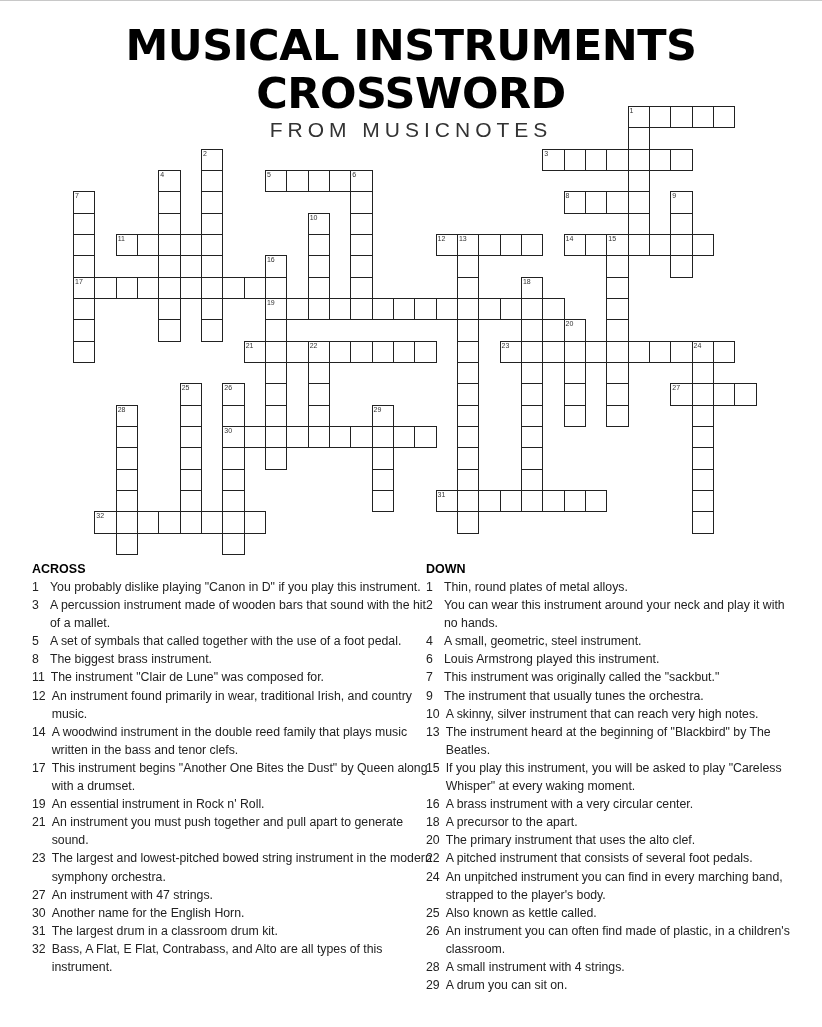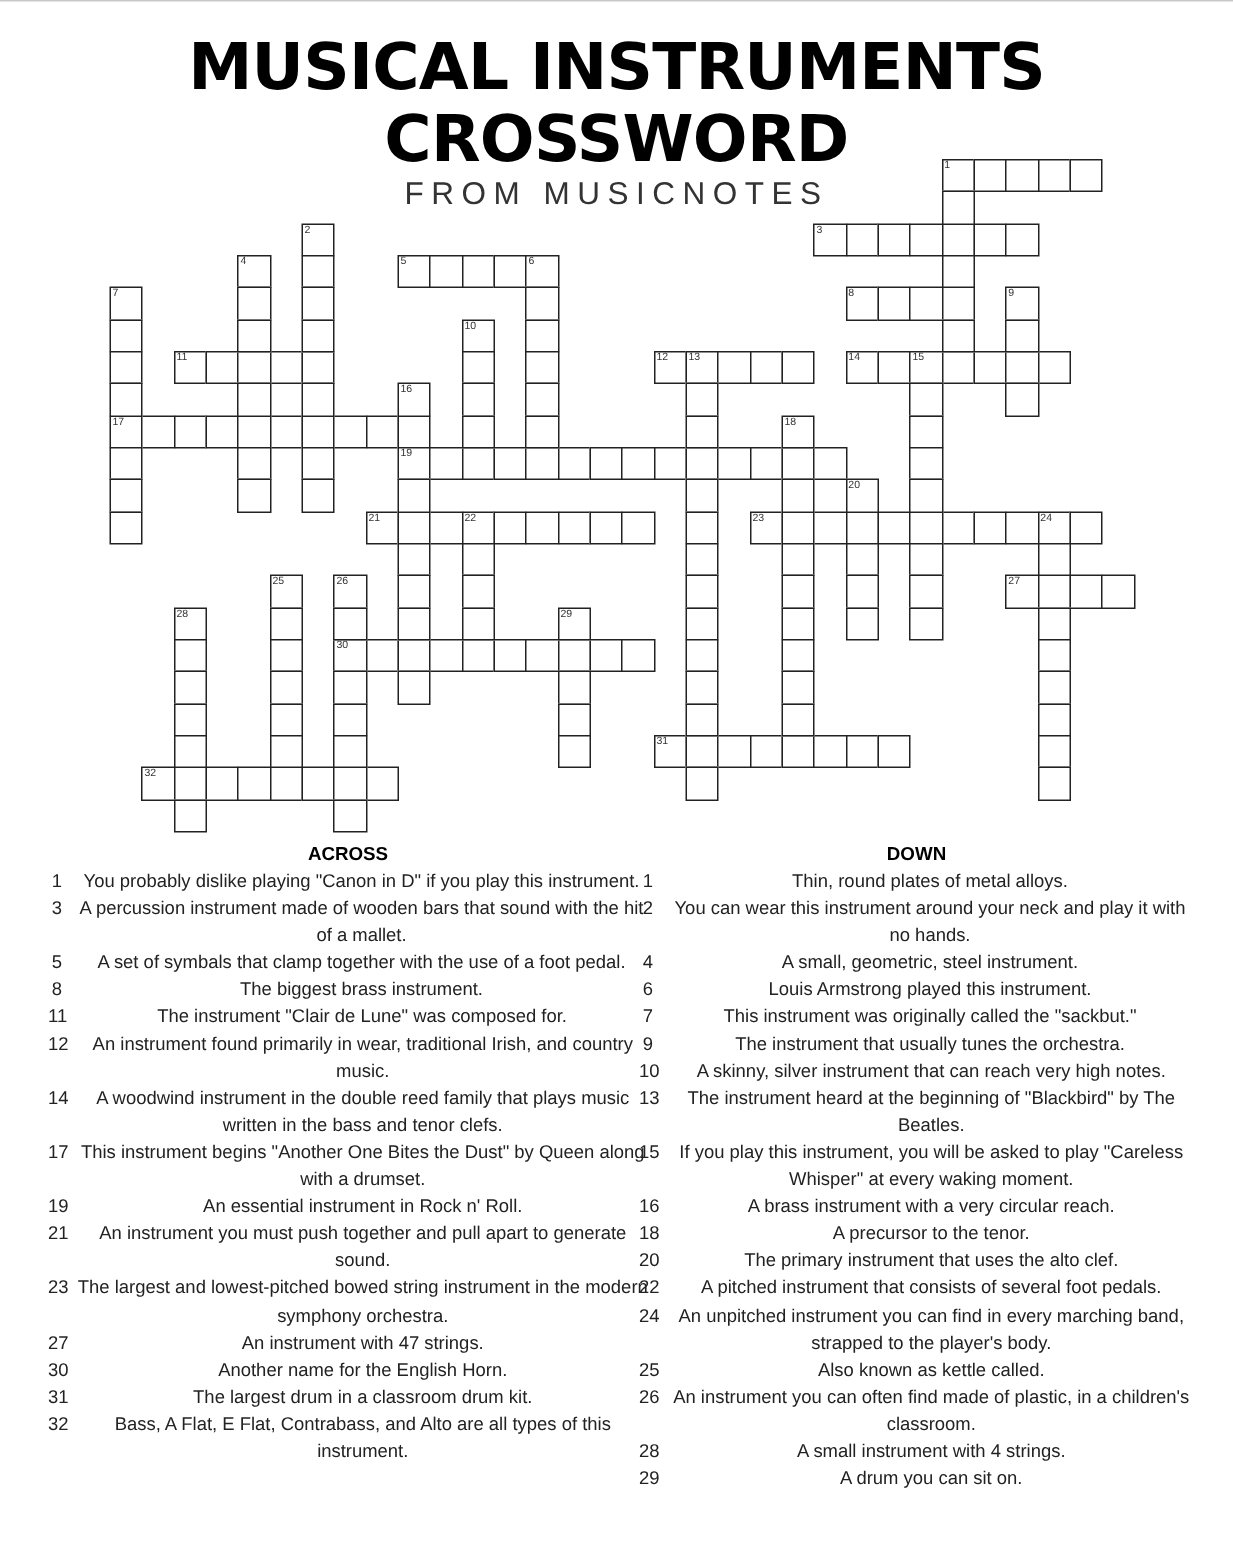--- a/index.html
+++ b/index.html
@@ -10,21 +10,21 @@
              font-family: "DejaVu Sans", sans-serif; font-weight: bold; color: #000;
              letter-spacing: -0.5px; }
     .title.l1 { top: 20px; font-size: 43px; line-height: 50px; }
     .title.l2 { top: 68px; font-size: 43px; line-height: 50px; }
     .subtitle { position: absolute; left: 0; width: 822px; top: 118px; text-align: center;
                 font-size: 21px; letter-spacing: 5px; color: #333; font-weight: normal; }
     #grid { position: absolute; left: 0; top: 0; width: 822px; height: 560px; pointer-events: auto; }
     .cell { position: absolute; box-sizing: border-box; width: 22.3px; height: 22.3px;
             border: 1.3px solid #222; background: #fff; }
     .cell .num { position: absolute; left: 1px; top: 0px; font-size: 7px; line-height: 8px; color: #333; }
-    .clues { position: absolute; top: 560px; font-size: 12.3px; line-height: 18.1px; color: #222; text-align: center; }
+    .clues { position: absolute; top: 560px; font-size: 12.3px; line-height: 18.1px; color: #222; }
     .clues.across { left: 32px; width: 400px; }
     .clues.down { left: 426px; width: 370px; }
     .clues h3 { margin: 0; font-size: 12.5px; font-weight: bold; line-height: 18px; color: #000; }
     .clue { display: flex; }
     .clue .n { flex: 0 0 auto; min-width: 12px; padding-right: 6px; }
     .clue .t { flex: 1 1 auto; }
   </style>
 </head>
 <body>
 
@@ -322,21 +322,21 @@
       <div class="clue">
         <span class="n">1</span>
         <span class="t">You probably dislike playing "Canon in D" if you play this instrument.</span>
       </div>
       <div class="clue">
         <span class="n">3</span>
         <span class="t">A percussion instrument made of wooden bars that sound with the hit of a mallet.</span>
       </div>
       <div class="clue">
         <span class="n">5</span>
-        <span class="t">A set of symbals that clamp together with the use of a foot pedal.</span>
+        <span class="t">A set of symbals that called together with the use of a foot pedal.</span>
       </div>
       <div class="clue">
         <span class="n">8</span>
         <span class="t">The biggest brass instrument.</span>
       </div>
       <div class="clue">
         <span class="n">11</span>
         <span class="t">The instrument "Clair de Lune" was composed for.</span>
       </div>
       <div class="clue">
@@ -416,25 +416,25 @@
       <div class="clue">
         <span class="n">13</span>
         <span class="t">The instrument heard at the beginning of "Blackbird" by The Beatles.</span>
       </div>
       <div class="clue">
         <span class="n">15</span>
         <span class="t">If you play this instrument, you will be asked to play "Careless Whisper" at every waking moment.</span>
       </div>
       <div class="clue">
         <span class="n">16</span>
-        <span class="t">A brass instrument with a very circular reach.</span>
+        <span class="t">A brass instrument with a very circular center.</span>
       </div>
       <div class="clue">
         <span class="n">18</span>
-        <span class="t">A precursor to the tenor.</span>
+        <span class="t">A precursor to the apart.</span>
       </div>
       <div class="clue">
         <span class="n">20</span>
         <span class="t">The primary instrument that uses the alto clef.</span>
       </div>
       <div class="clue">
         <span class="n">22</span>
         <span class="t">A pitched instrument that consists of several foot pedals.</span>
       </div>
       <div class="clue">

